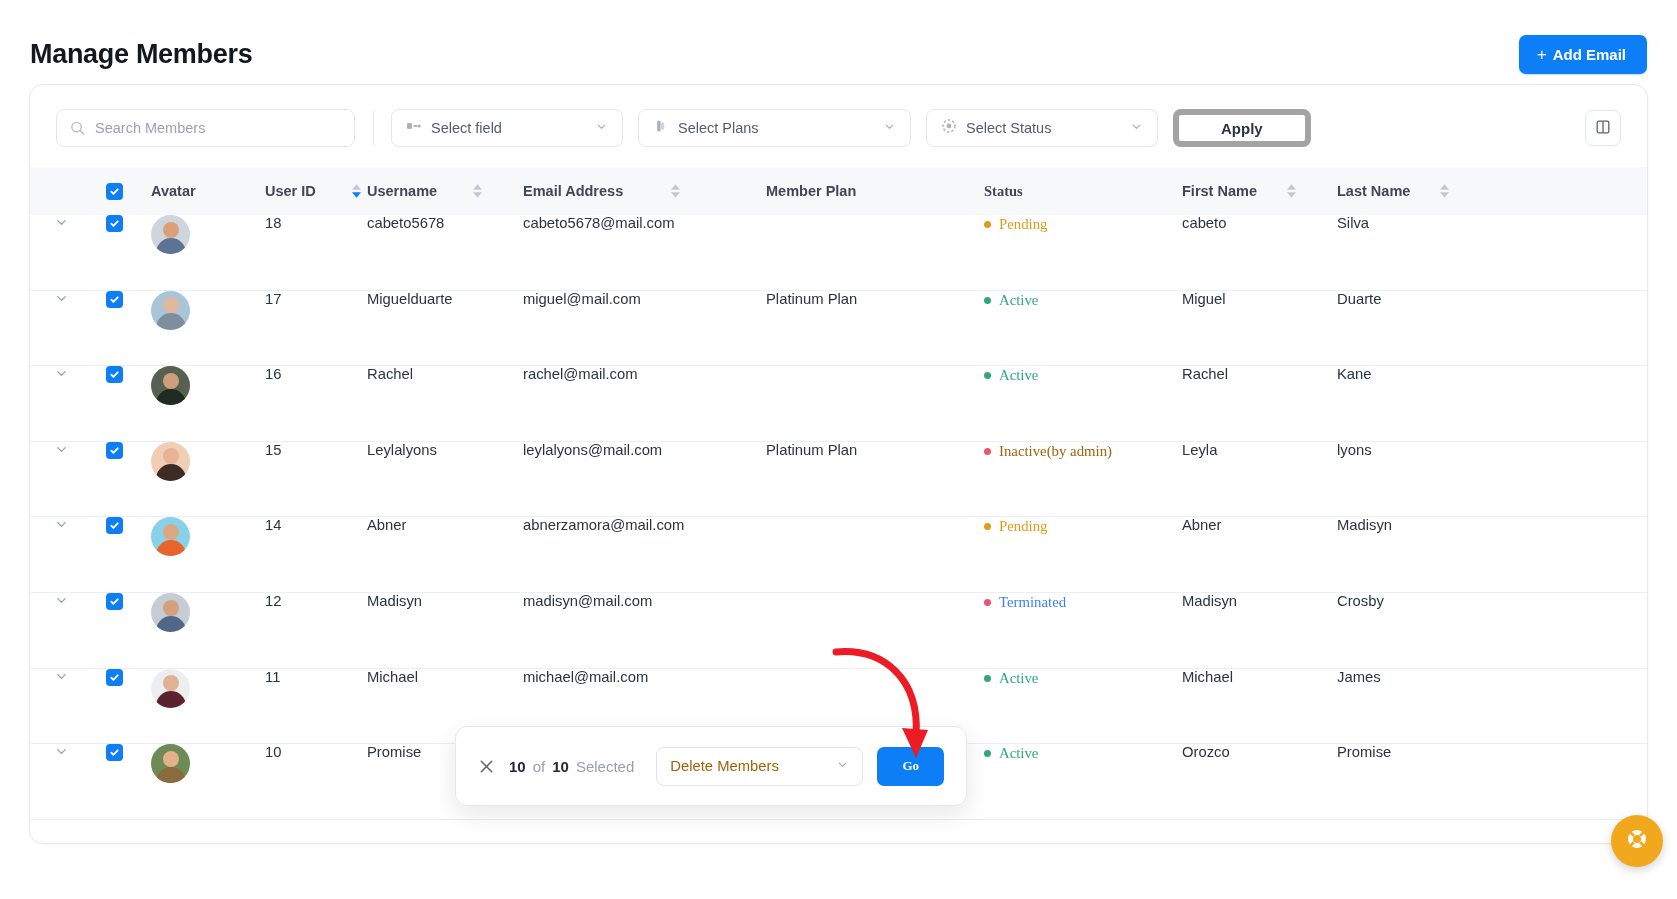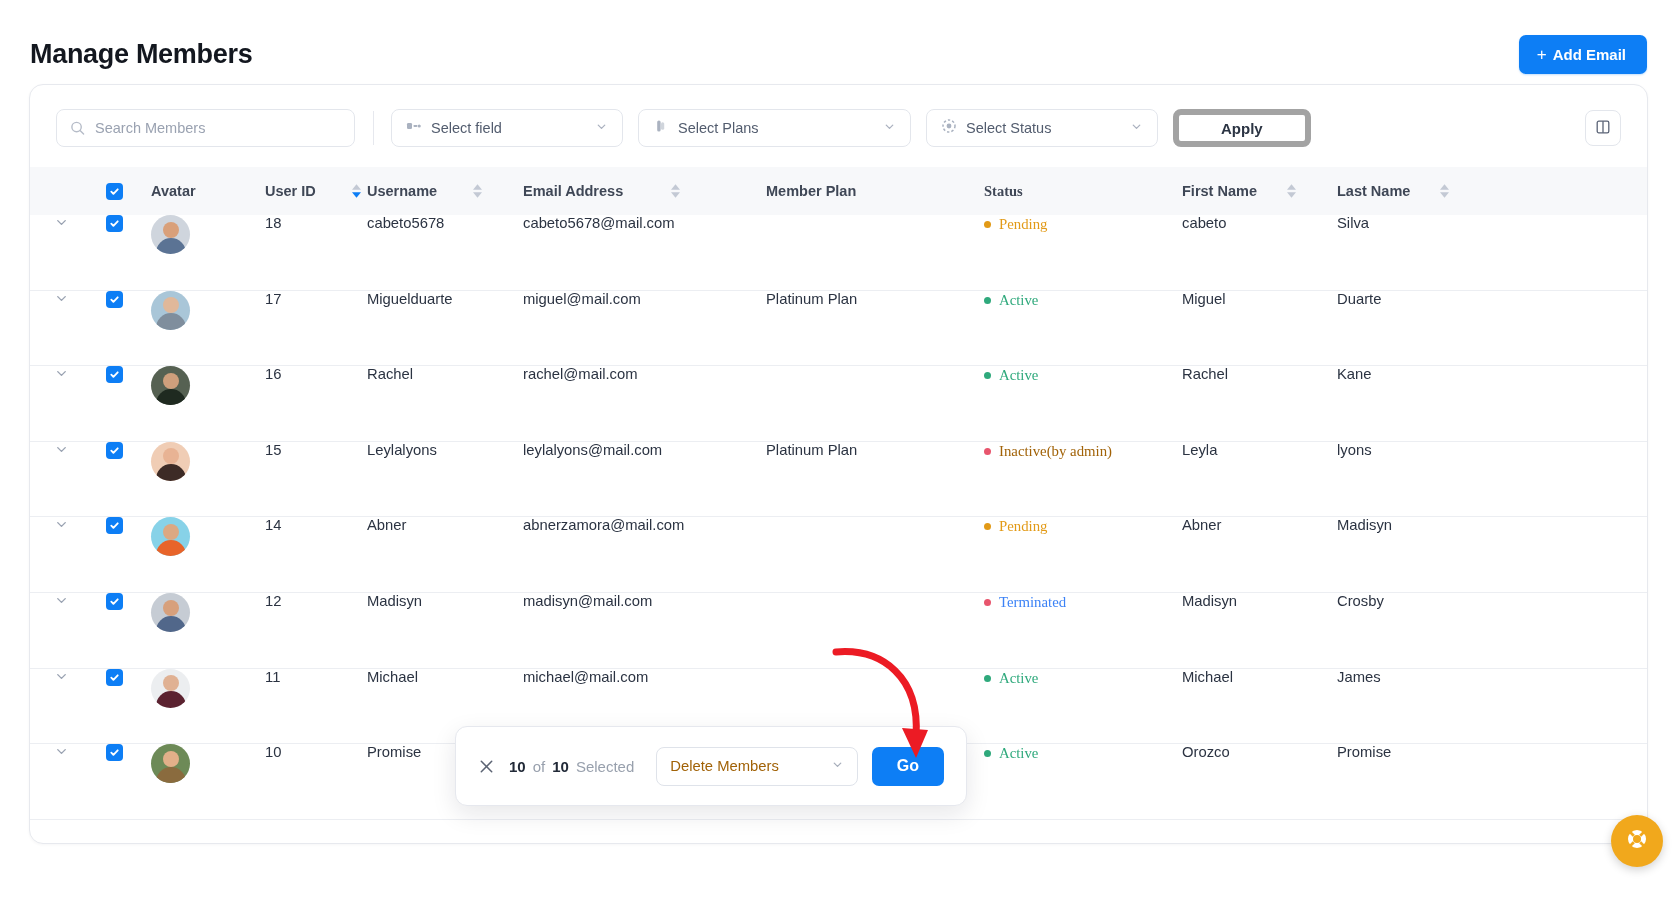--- a/index.html
+++ b/index.html
@@ -204,22 +204,22 @@
     display: flex; align-items: center; justify-content: space-between;
     padding: 0 13px;
     font-size: 14.8px; color: #a16207; cursor: pointer;
     margin-left: 8px;
   }
   .bulk-select .chev { color: #a7aebb; }
   .go-btn {
     height: 39px; padding: 0 25px;
     background: #0d7ef5; color: #fff; border: none;
     border-radius: 7px; cursor: pointer;
-    font-size: 16px; font-weight: 700;
-    font-family: Liberation Sans, sans-serif;
+    font-size: 13px; font-weight: 700;
+    font-family: Liberation Serif, serif;
   }
 
   
   .arrow-svg {
     position: absolute; left: 828px; top: 640; top: 640px;
     width: 120px; height: 130px;
     z-index: 40; pointer-events: none;
   }
 
   

